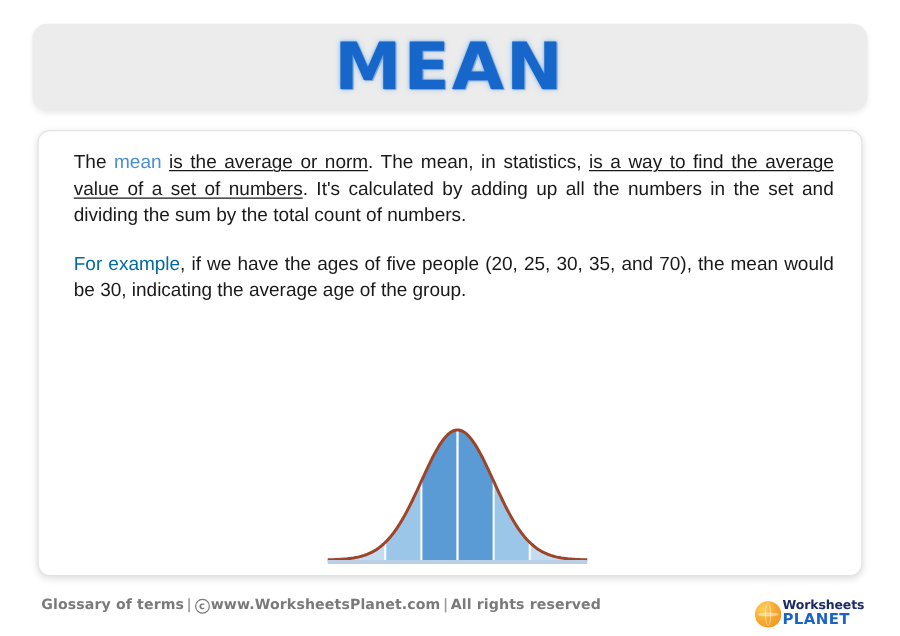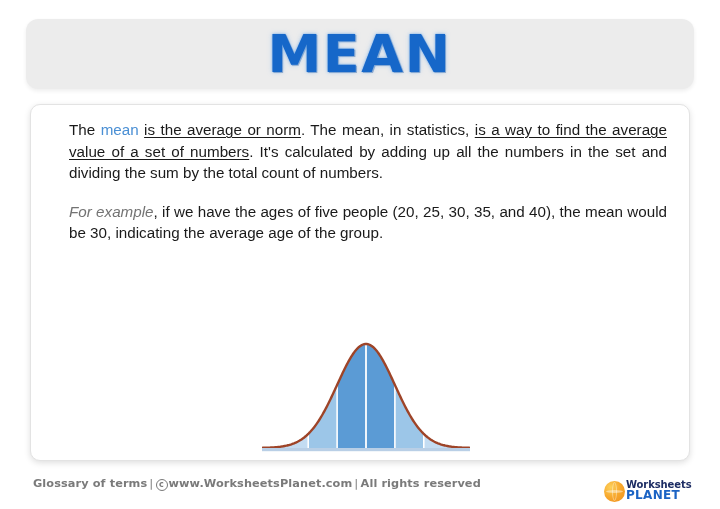--- a/index.html
+++ b/index.html
@@ -65,35 +65,34 @@
     box-sizing: border-box;
     padding: 14px 22px 0 22px;
   }
 
   .para {
     font-family: "Liberation Sans", sans-serif;
     font-size: 15.2px;
     line-height: 1.42;
     color: #1a1a1a;
     text-align: justify;
-    margin: 0 0 17px 16px;
+    margin: 0 0 17px 6px;
   }
   .para:last-of-type { margin-bottom: 0; }
 
   .kw-blue {
     color: #4a8fd4;
   }
   .underl {
     text-decoration: underline;
     text-underline-offset: 2px;
     text-decoration-thickness: 1px;
   }
   .ex-italic {
-    color: #737373;
-    font-style: italic;
+    color: #0369a1;
   }
 
   
   .figure {
     position: absolute;
     left: 262px;
     top: 338px;
     width: 208px;
     height: 122px;
   }
@@ -202,21 +201,21 @@
   </div>
 
   <div class="content-card">
 
     <p class="para">
       <span>The </span><span class="kw-blue">mean</span><span> </span><span class="underl">is the average or norm</span><span>. The mean, in statistics, </span><span class="underl">is a way to find the average value of a set of numbers</span><span>. It's calculated by adding up all the numbers in the set and dividing the sum by the total count of numbers.</span>
     </p>
 
 
     <p class="para">
-      <span class="ex-italic">For example</span><span>, if we have the ages of five people (20, 25, 30, 35, and 40), the mean would be 30, indicating the average age of the group.</span>
+      <span class="ex-italic">For example</span><span>, if we have the ages of five people (20, 25, 30, 35, and 70), the mean would be 30, indicating the average age of the group.</span>
     </p>
   </div>
 
   <div class="figure">
     <svg id="bell-svg" width="208" height="122" viewBox="0 0 208 122" xmlns="http://www.w3.org/2000/svg">
       <defs>
         <clipPath id="curveClip">
           <path id="curveAreaClip" d="M0.00 109.84 L0.87 109.82 L1.73 109.80 L2.60 109.78 L3.47 109.76 L4.33 109.73 L5.20 109.70 L6.07 109.67 L6.93 109.63 L7.80 109.59 L8.67 109.55 L9.53 109.50 L10.40 109.45 L11.27 109.40 L12.13 109.34 L13.00 109.27 L13.87 109.20 L14.73 109.12 L15.60 109.04 L16.47 108.94 L17.33 108.84 L18.20 108.74 L19.07 108.62 L19.93 108.49 L20.80 108.36 L21.67 108.21 L22.53 108.05 L23.40 107.88 L24.27 107.69 L25.13 107.50 L26.00 107.28 L26.87 107.06 L27.73 106.81 L28.60 106.55 L29.47 106.27 L30.33 105.97 L31.20 105.65 L32.07 105.32 L32.93 104.95 L33.80 104.57 L34.67 104.16 L35.53 103.73 L36.40 103.27 L37.27 102.78 L38.13 102.27 L39.00 101.73 L39.87 101.15 L40.73 100.55 L41.60 99.91 L42.47 99.24 L43.33 98.53 L44.20 97.79 L45.07 97.02 L45.93 96.20 L46.80 95.35 L47.67 94.46 L48.53 93.54 L49.40 92.57 L50.27 91.56 L51.13 90.51 L52.00 89.42 L52.87 88.29 L53.73 87.11 L54.60 85.90 L55.47 84.64 L56.33 83.34 L57.20 82.00 L58.07 80.62 L58.93 79.20 L59.80 77.74 L60.67 76.24 L61.53 74.70 L62.40 73.12 L63.27 71.51 L64.13 69.87 L65.00 68.19 L65.87 66.48 L66.73 64.74 L67.60 62.98 L68.47 61.19 L69.33 59.38 L70.20 57.55 L71.07 55.70 L71.93 53.83 L72.80 51.96 L73.67 50.07 L74.53 48.18 L75.40 46.29 L76.27 44.40 L77.13 42.51 L78.00 40.63 L78.87 38.77 L79.73 36.92 L80.60 35.09 L81.47 33.28 L82.33 31.50 L83.20 29.75 L84.07 28.03 L84.93 26.35 L85.80 24.72 L86.67 23.13 L87.53 21.59 L88.40 20.11 L89.27 18.68 L90.13 17.32 L91.00 16.01 L91.87 14.78 L92.73 13.62 L93.60 12.53 L94.47 11.51 L95.33 10.58 L96.20 9.72 L97.07 8.95 L97.93 8.27 L98.80 7.67 L99.67 7.16 L100.53 6.75 L101.40 6.42 L102.27 6.19 L103.13 6.05 L104.00 6.00 L104.87 6.05 L105.73 6.19 L106.60 6.42 L107.47 6.75 L108.33 7.16 L109.20 7.67 L110.07 8.27 L110.93 8.95 L111.80 9.72 L112.67 10.58 L113.53 11.51 L114.40 12.53 L115.27 13.62 L116.13 14.78 L117.00 16.01 L117.87 17.32 L118.73 18.68 L119.60 20.11 L120.47 21.59 L121.33 23.13 L122.20 24.72 L123.07 26.35 L123.93 28.03 L124.80 29.75 L125.67 31.50 L126.53 33.28 L127.40 35.09 L128.27 36.92 L129.13 38.77 L130.00 40.63 L130.87 42.51 L131.73 44.40 L132.60 46.29 L133.47 48.18 L134.33 50.07 L135.20 51.96 L136.07 53.83 L136.93 55.70 L137.80 57.55 L138.67 59.38 L139.53 61.19 L140.40 62.98 L141.27 64.74 L142.13 66.48 L143.00 68.19 L143.87 69.87 L144.73 71.51 L145.60 73.12 L146.47 74.70 L147.33 76.24 L148.20 77.74 L149.07 79.20 L149.93 80.62 L150.80 82.00 L151.67 83.34 L152.53 84.64 L153.40 85.90 L154.27 87.11 L155.13 88.29 L156.00 89.42 L156.87 90.51 L157.73 91.56 L158.60 92.57 L159.47 93.54 L160.33 94.46 L161.20 95.35 L162.07 96.20 L162.93 97.02 L163.80 97.79 L164.67 98.53 L165.53 99.24 L166.40 99.91 L167.27 100.55 L168.13 101.15 L169.00 101.73 L169.87 102.27 L170.73 102.78 L171.60 103.27 L172.47 103.73 L173.33 104.16 L174.20 104.57 L175.07 104.95 L175.93 105.32 L176.80 105.65 L177.67 105.97 L178.53 106.27 L179.40 106.55 L180.27 106.81 L181.13 107.06 L182.00 107.28 L182.87 107.50 L183.73 107.69 L184.60 107.88 L185.47 108.05 L186.33 108.21 L187.20 108.36 L188.07 108.49 L188.93 108.62 L189.80 108.74 L190.67 108.84 L191.53 108.94 L192.40 109.04 L193.27 109.12 L194.13 109.20 L195.00 109.27 L195.87 109.34 L196.73 109.40 L197.60 109.45 L198.47 109.50 L199.33 109.55 L200.20 109.59 L201.07 109.63 L201.93 109.67 L202.80 109.70 L203.67 109.73 L204.53 109.76 L205.40 109.78 L206.27 109.80 L207.13 109.82 L208.00 109.84 L208 110 L0 110 Z"></path>
         </clipPath>
       </defs>

